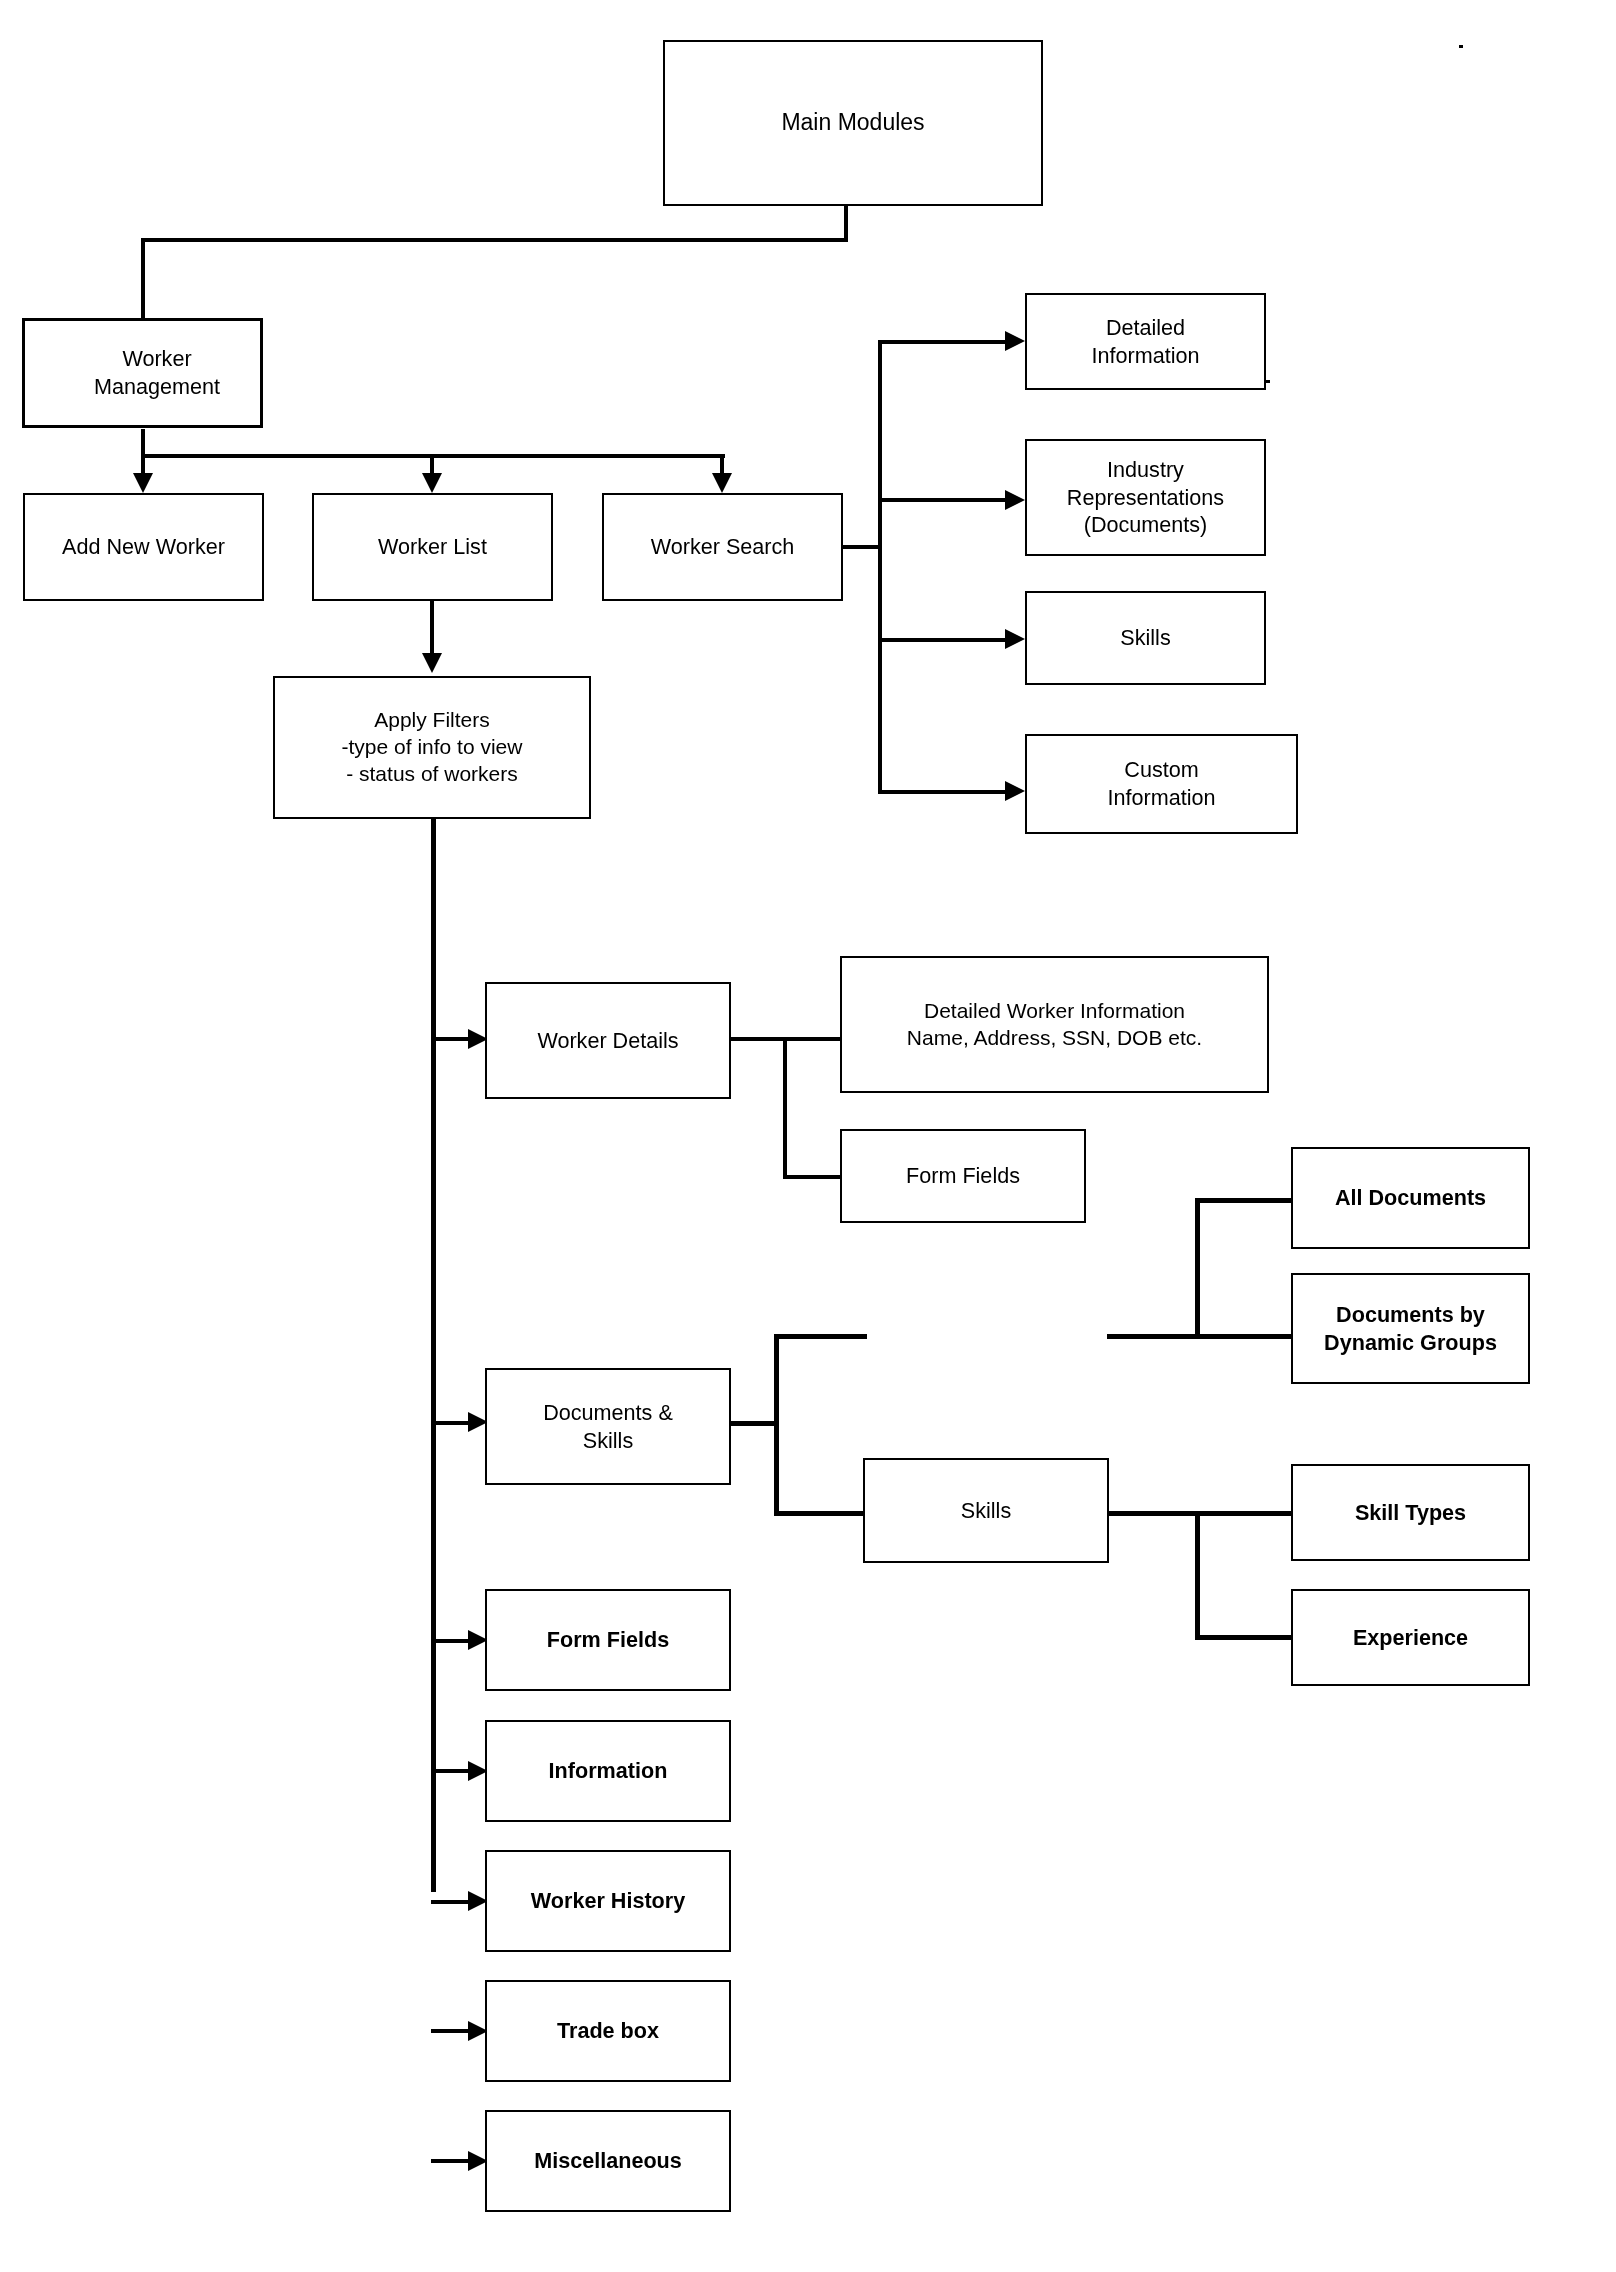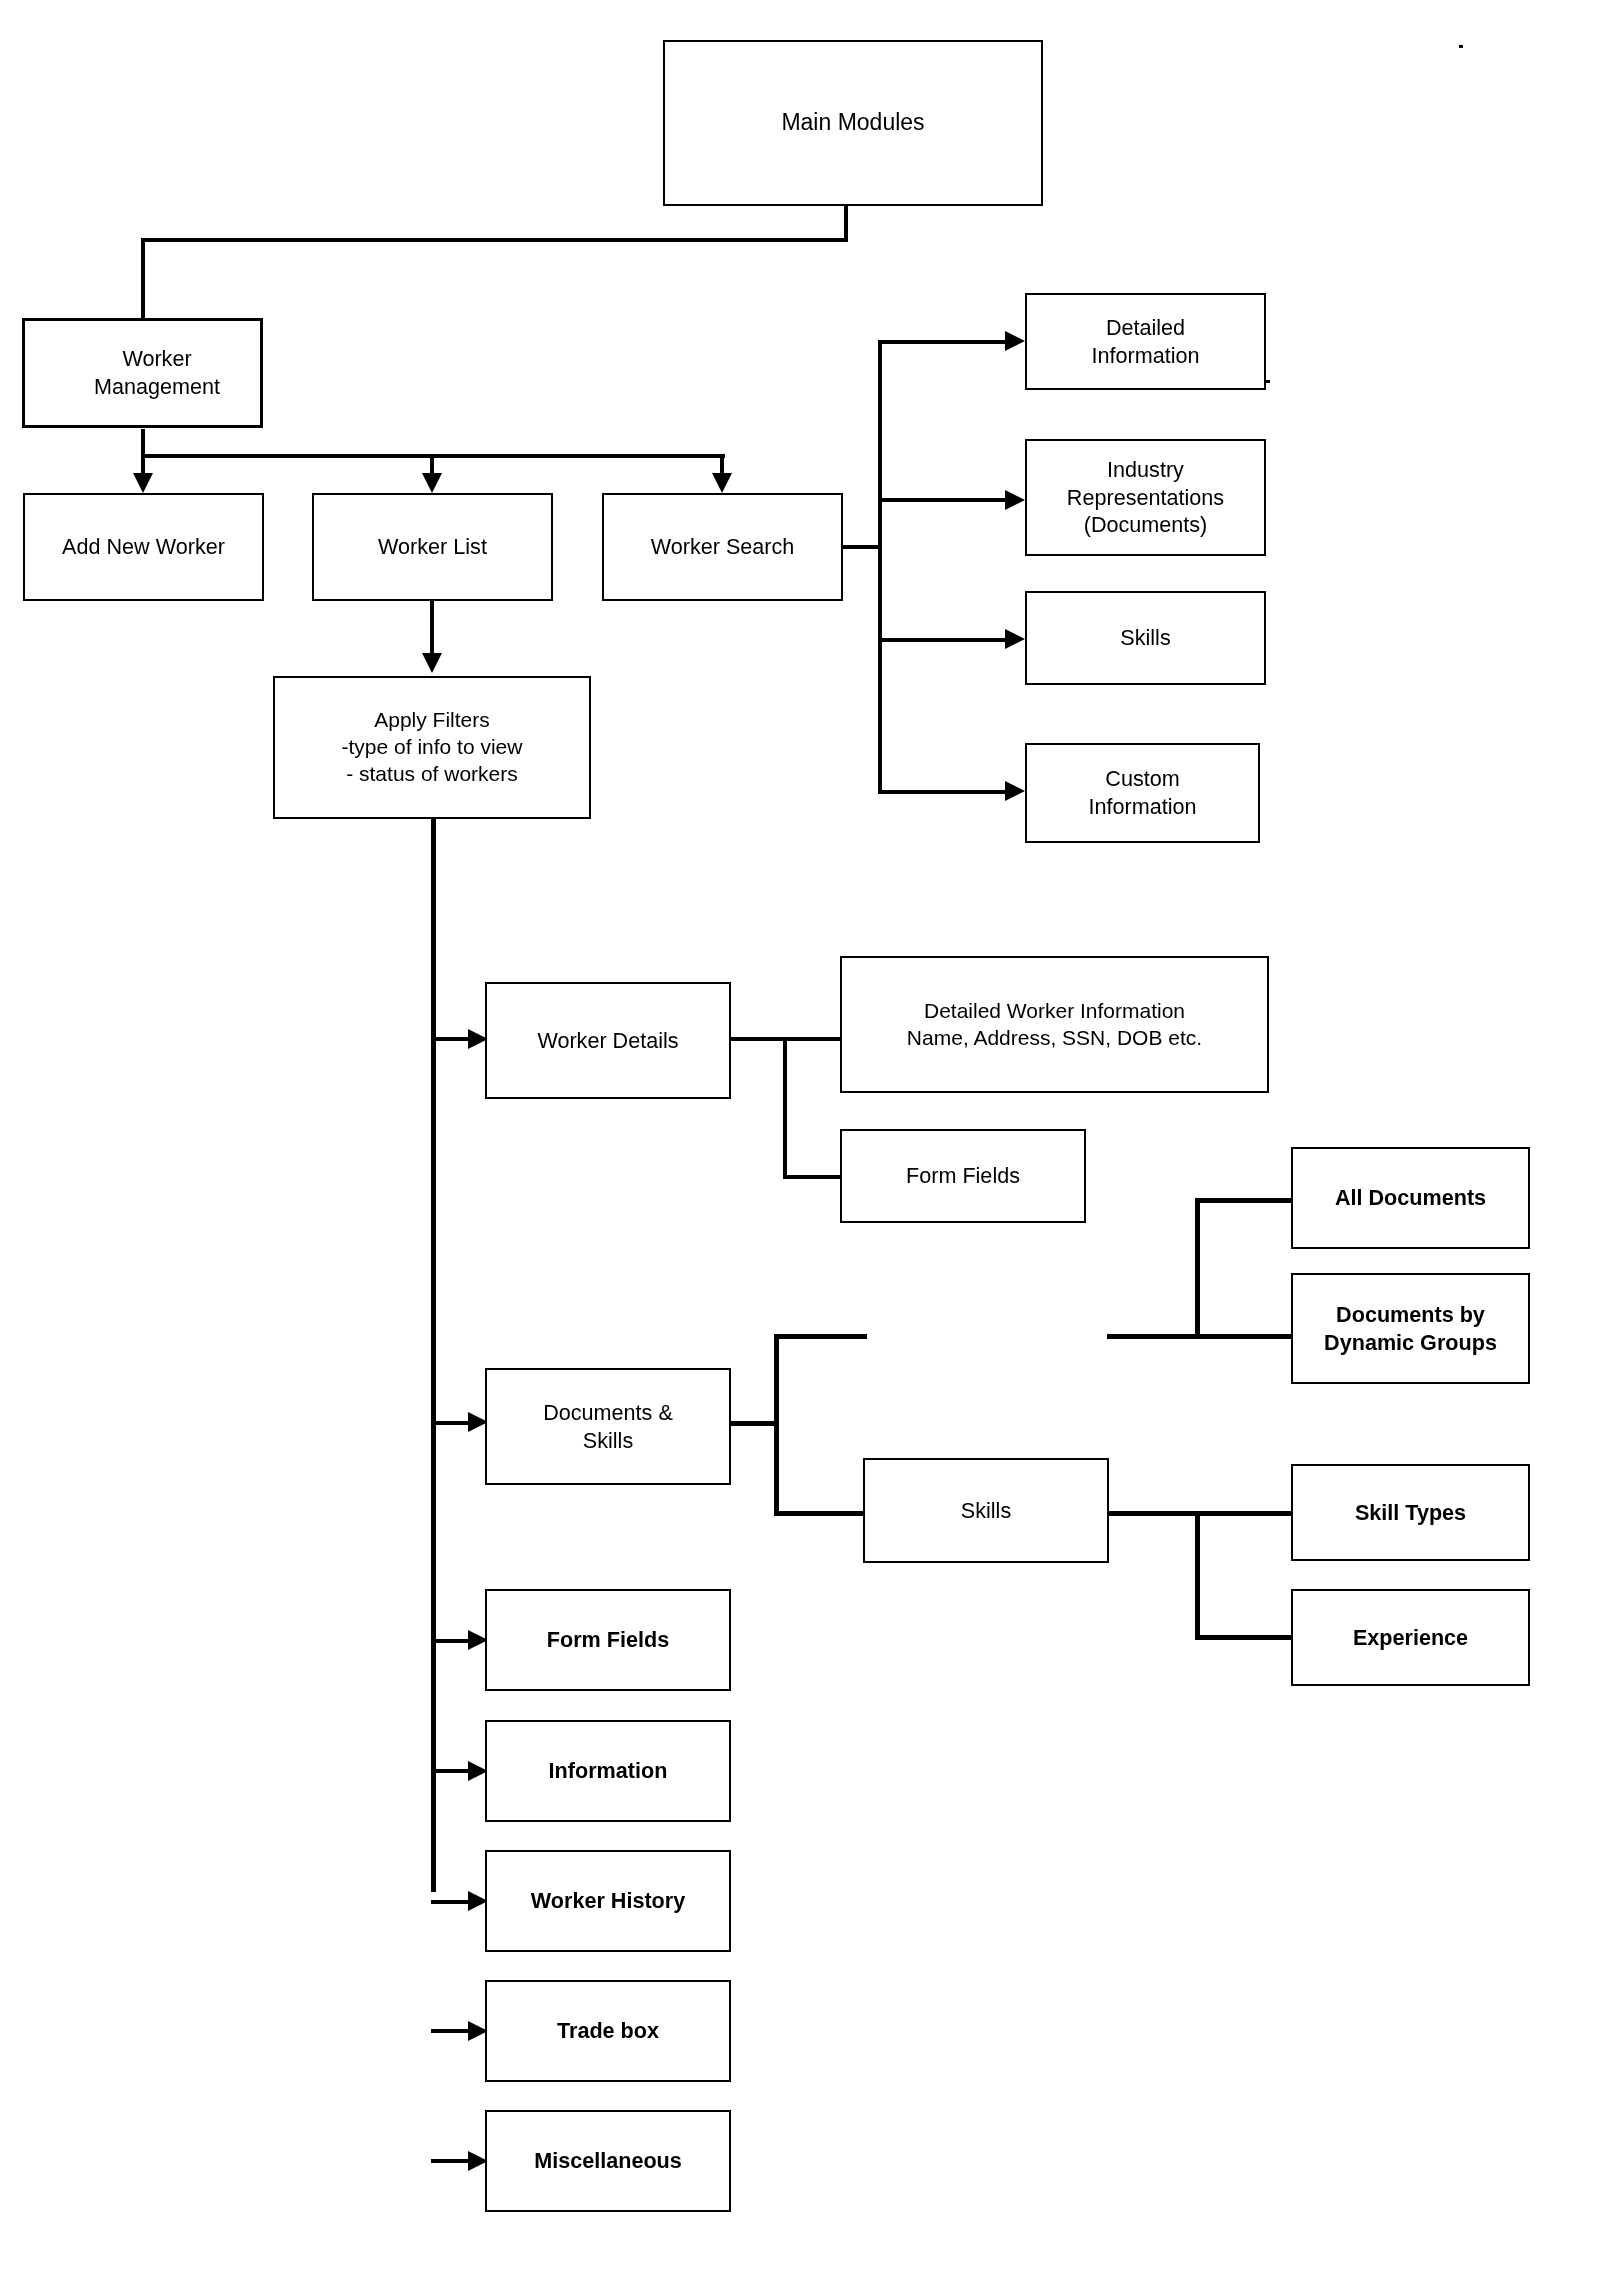--- a/index.html
+++ b/index.html
@@ -118,21 +118,21 @@
 
   <div class="node" style="left:1025px; top:293px; width:241px; height:97px; font-size:21.6px;">Detailed
 Information</div>
 
   <div class="node" style="left:1025px; top:439px; width:241px; height:117px; font-size:21.6px;">Industry
 Representations
 (Documents)</div>
 
   <div class="node" style="left:1025px; top:591px; width:241px; height:94px; font-size:21.6px;">Skills</div>
 
-  <div class="node" style="left:1025px; top:734px; width:235px; height:100px; font-size:21.6px;margin-top:9px;">Custom
+  <div class="node" style="left:1025px; top:734px; width:273px; height:100px; font-size:21.6px;">Custom
 Information</div>
 
   <div class="conn v" style="left:430px; top:601px; width:3.9px; height:62px;"></div>
   <div class="arrow-down" style="left:422px; top:653px;"></div>
 
   <div class="node" style="left:273px; top:676px; width:318px; height:143px; font-size:21px;">Apply Filters
 -type of info to view
 - status of workers</div>
 
   <div class="conn v5" style="left:431px; top:819px; width:4.6px; height:1073px;"></div>

